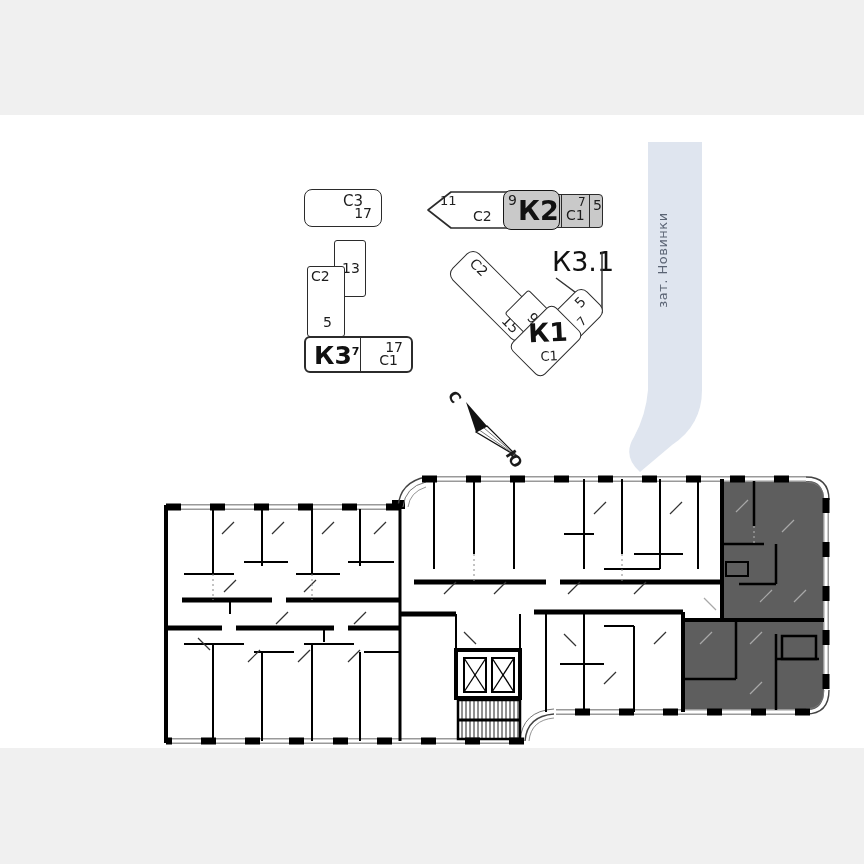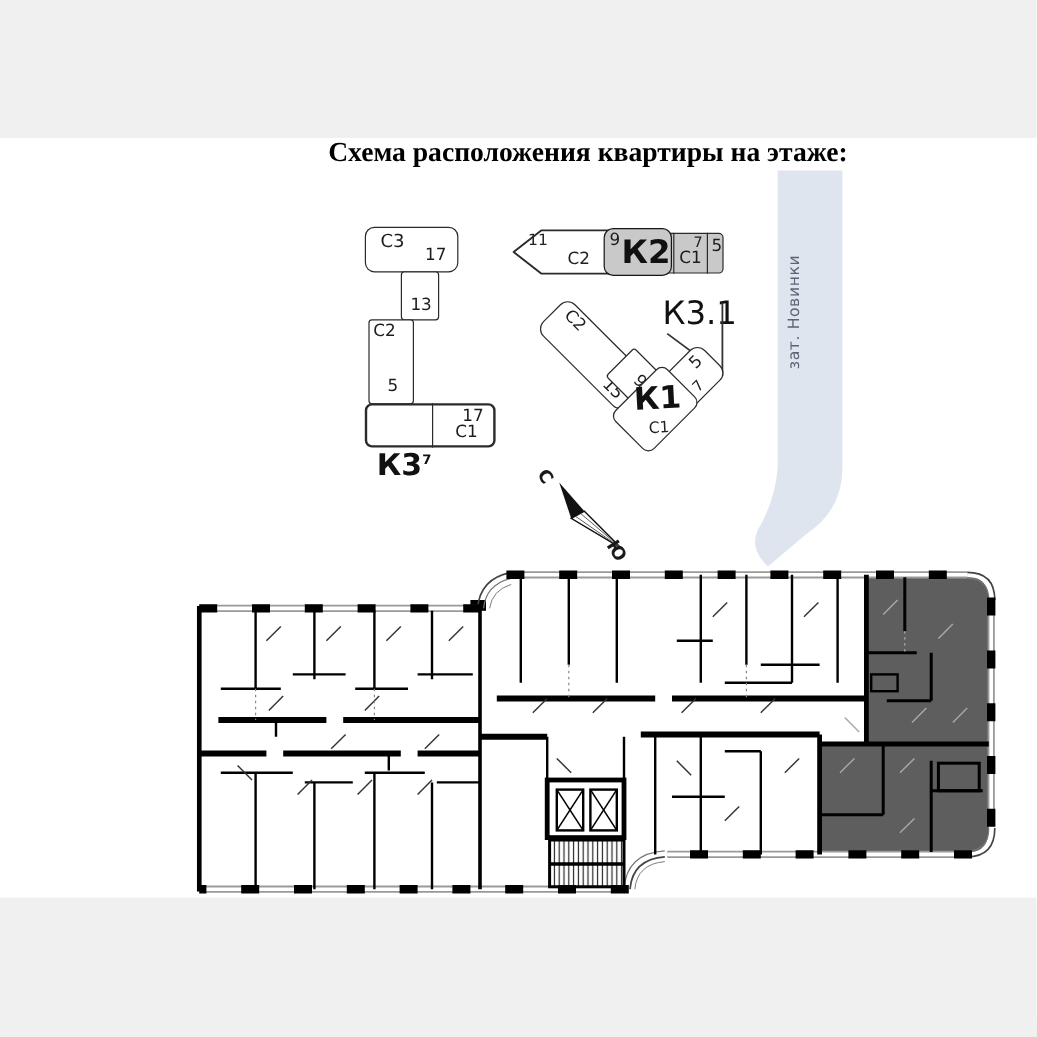--- a/index.html
+++ b/index.html
@@ -25,36 +25,35 @@
   svg{position:absolute;}
 </style>
 </head>
 <body>
 
 <div id="stage">
 
   <div id="strip-top" class="strip"></div>
   <div id="strip-bottom" class="strip"></div>
 
-  <div id="title">Схема расположения квартиры на этаже:</div>
 
   <div>
     <div class="mm" style="left:304px;top:189px;width:78px;height:38px;border-radius:8px;">
-      <span class="n" style="left:12px;top:2px;font-size:15px;">С3</span>
+      <span class="n" style="left:38px;top:2px;font-size:15px;">С3</span>
       <span class="n" style="right:9px;top:15px;text-align:center;">17</span>
     </div>
-    <div class="mm" style="left:322px;top:226px;width:32px;height:41px;border-radius:3px;margin-left:12px;">
+    <div class="mm" style="left:322px;top:240px;width:32px;height:57px;border-radius:3px;margin-left:12px;">
       <span class="n" style="left:7px;top:19px;">13</span>
     </div>
     <div class="mm" style="left:307px;top:266px;width:38px;height:71px;border-radius:3px;">
       <span class="n" style="left:3px;top:1px;">С2</span>
       <span class="n" style="left:15px;top:47px;">5</span>
     </div>
     <div class="mm" style="left:304px;top:336px;width:109px;height:37px;border-radius:6px;border-width:2px;">
-      <span class="big" style="position:absolute;left:8px;top:5px;margin-top:32px;"><span>К3</span><sup>7</sup></span>
+      <span class="big" style="position:absolute;left:8px;top:5px;"><span>К3</span><sup>7</sup></span>
       <span style="position:absolute;left:54px;top:-2px;bottom:-2px;border-left:1.6px solid #2b2b2b;"></span>
       <span class="n" style="right:8px;top:1px;">17</span>
       <span class="n" style="right:13px;top:14px;">С1</span>
     </div>
 
     <svg style="left:425px;top:188px;" width="90" height="44" viewBox="0 0 90 44">
       <polygon points="3,22 26,4 86,4 86,40 26,40" fill="#ffffff" stroke="#2b2b2b" stroke-width="1.6" stroke-linejoin="round"></polygon>
     </svg>
     <span class="doorlbl" style="left:440px;top:193px;">11</span>
     <span class="doorlbl" style="left:473px;top:208px;font-size:14px;">С2</span>

